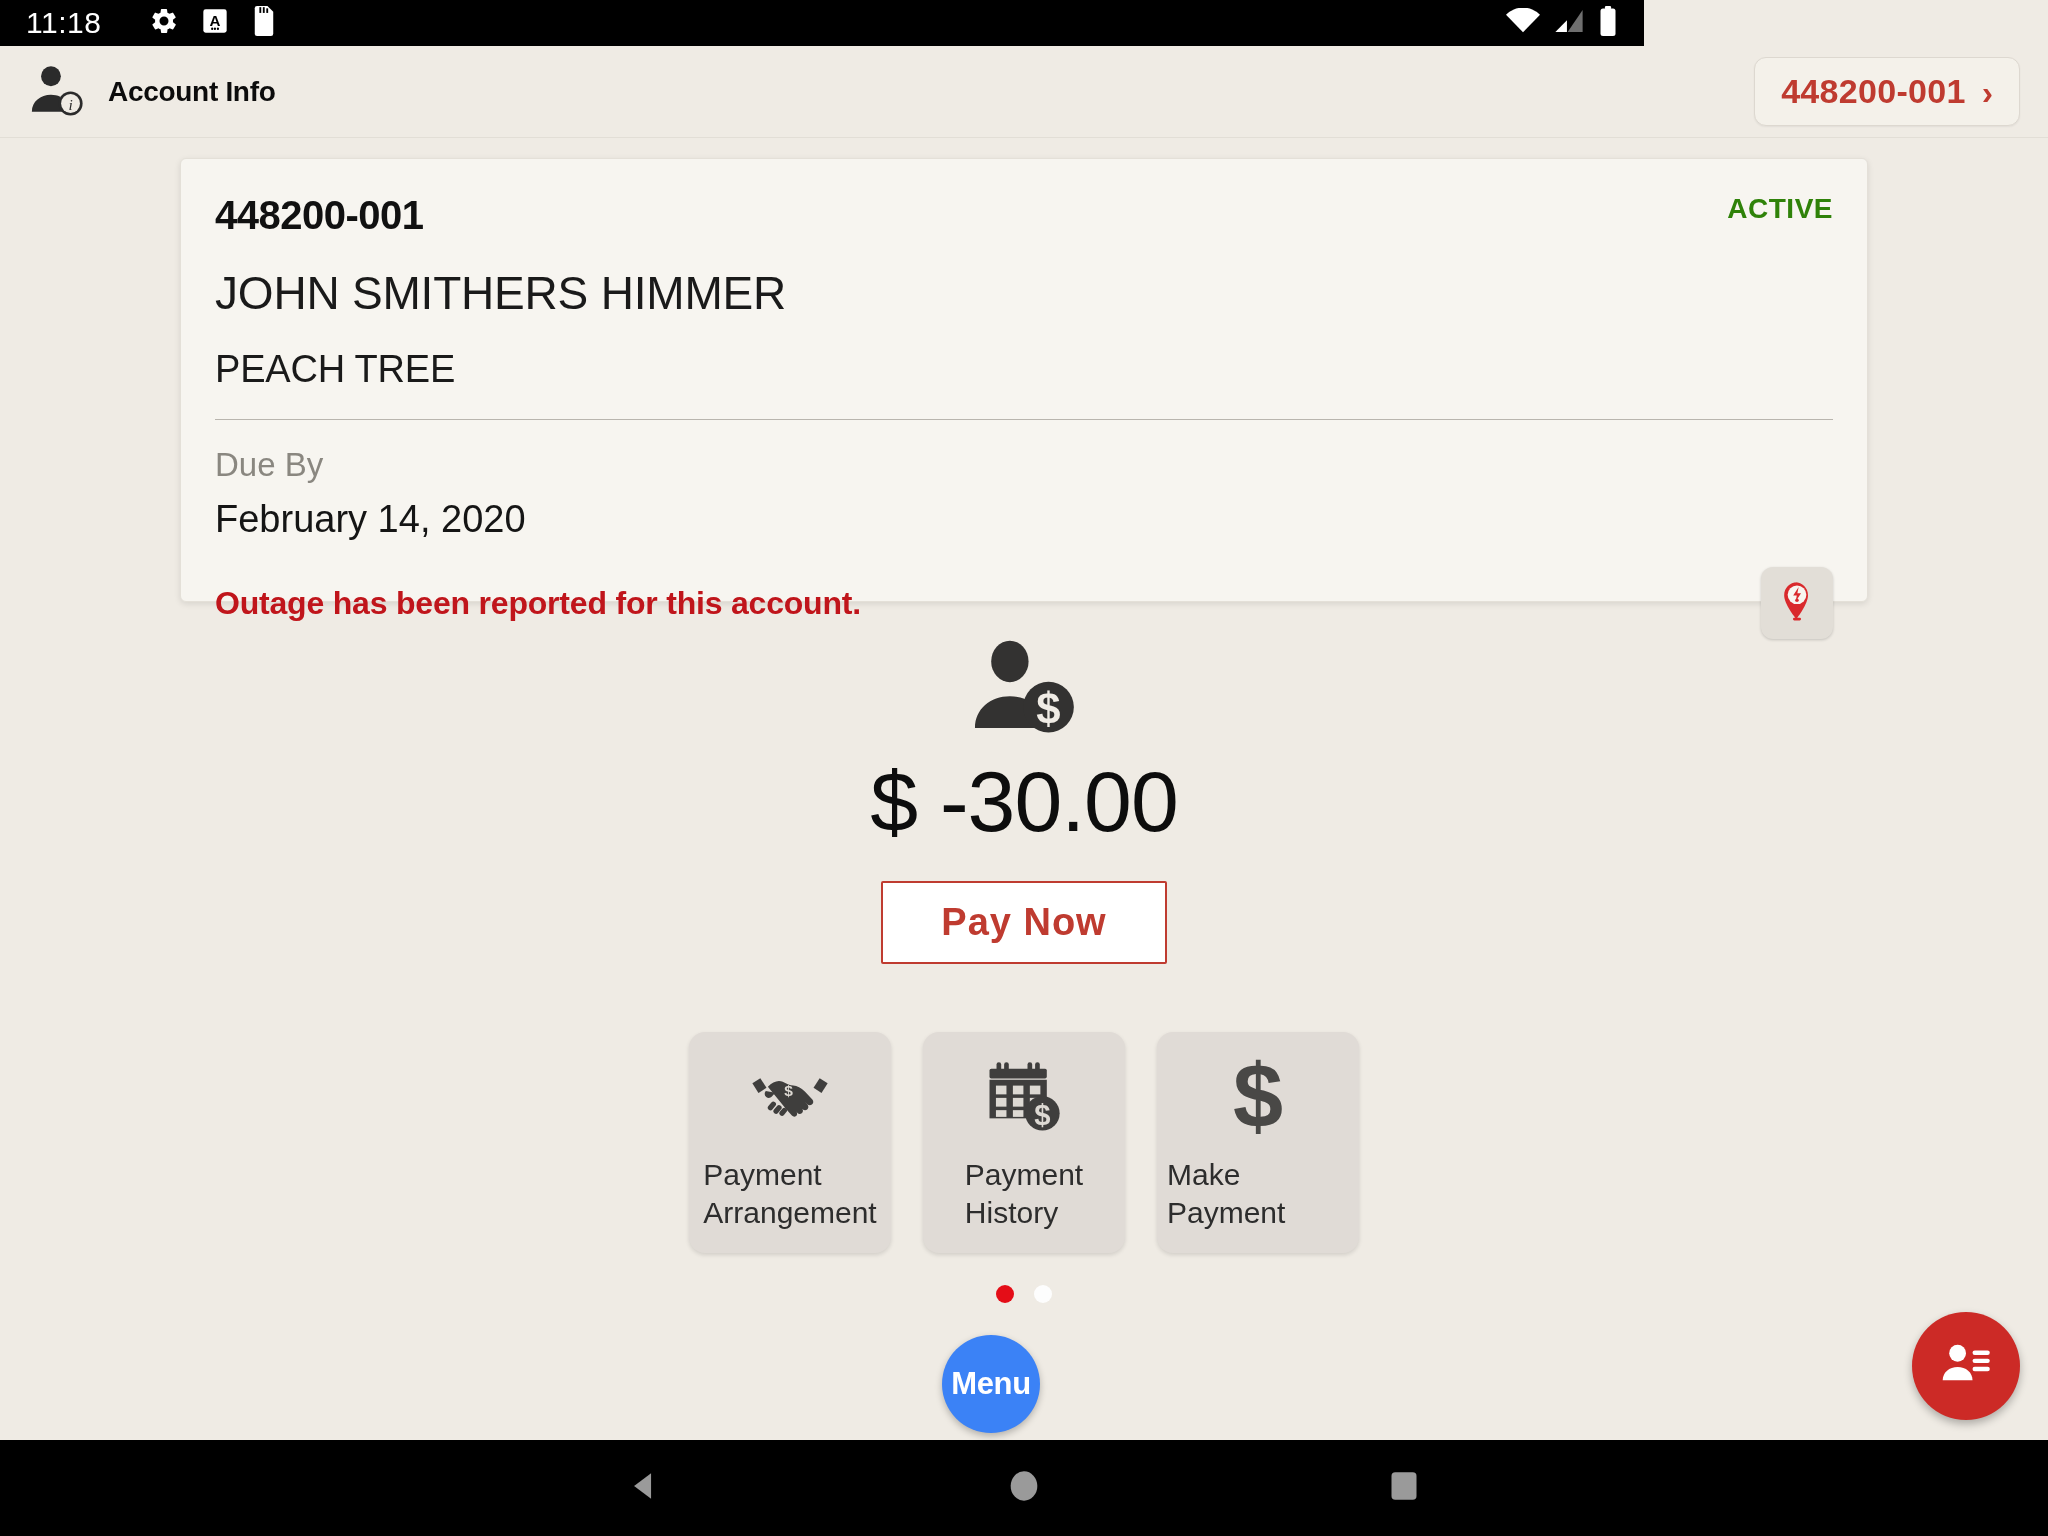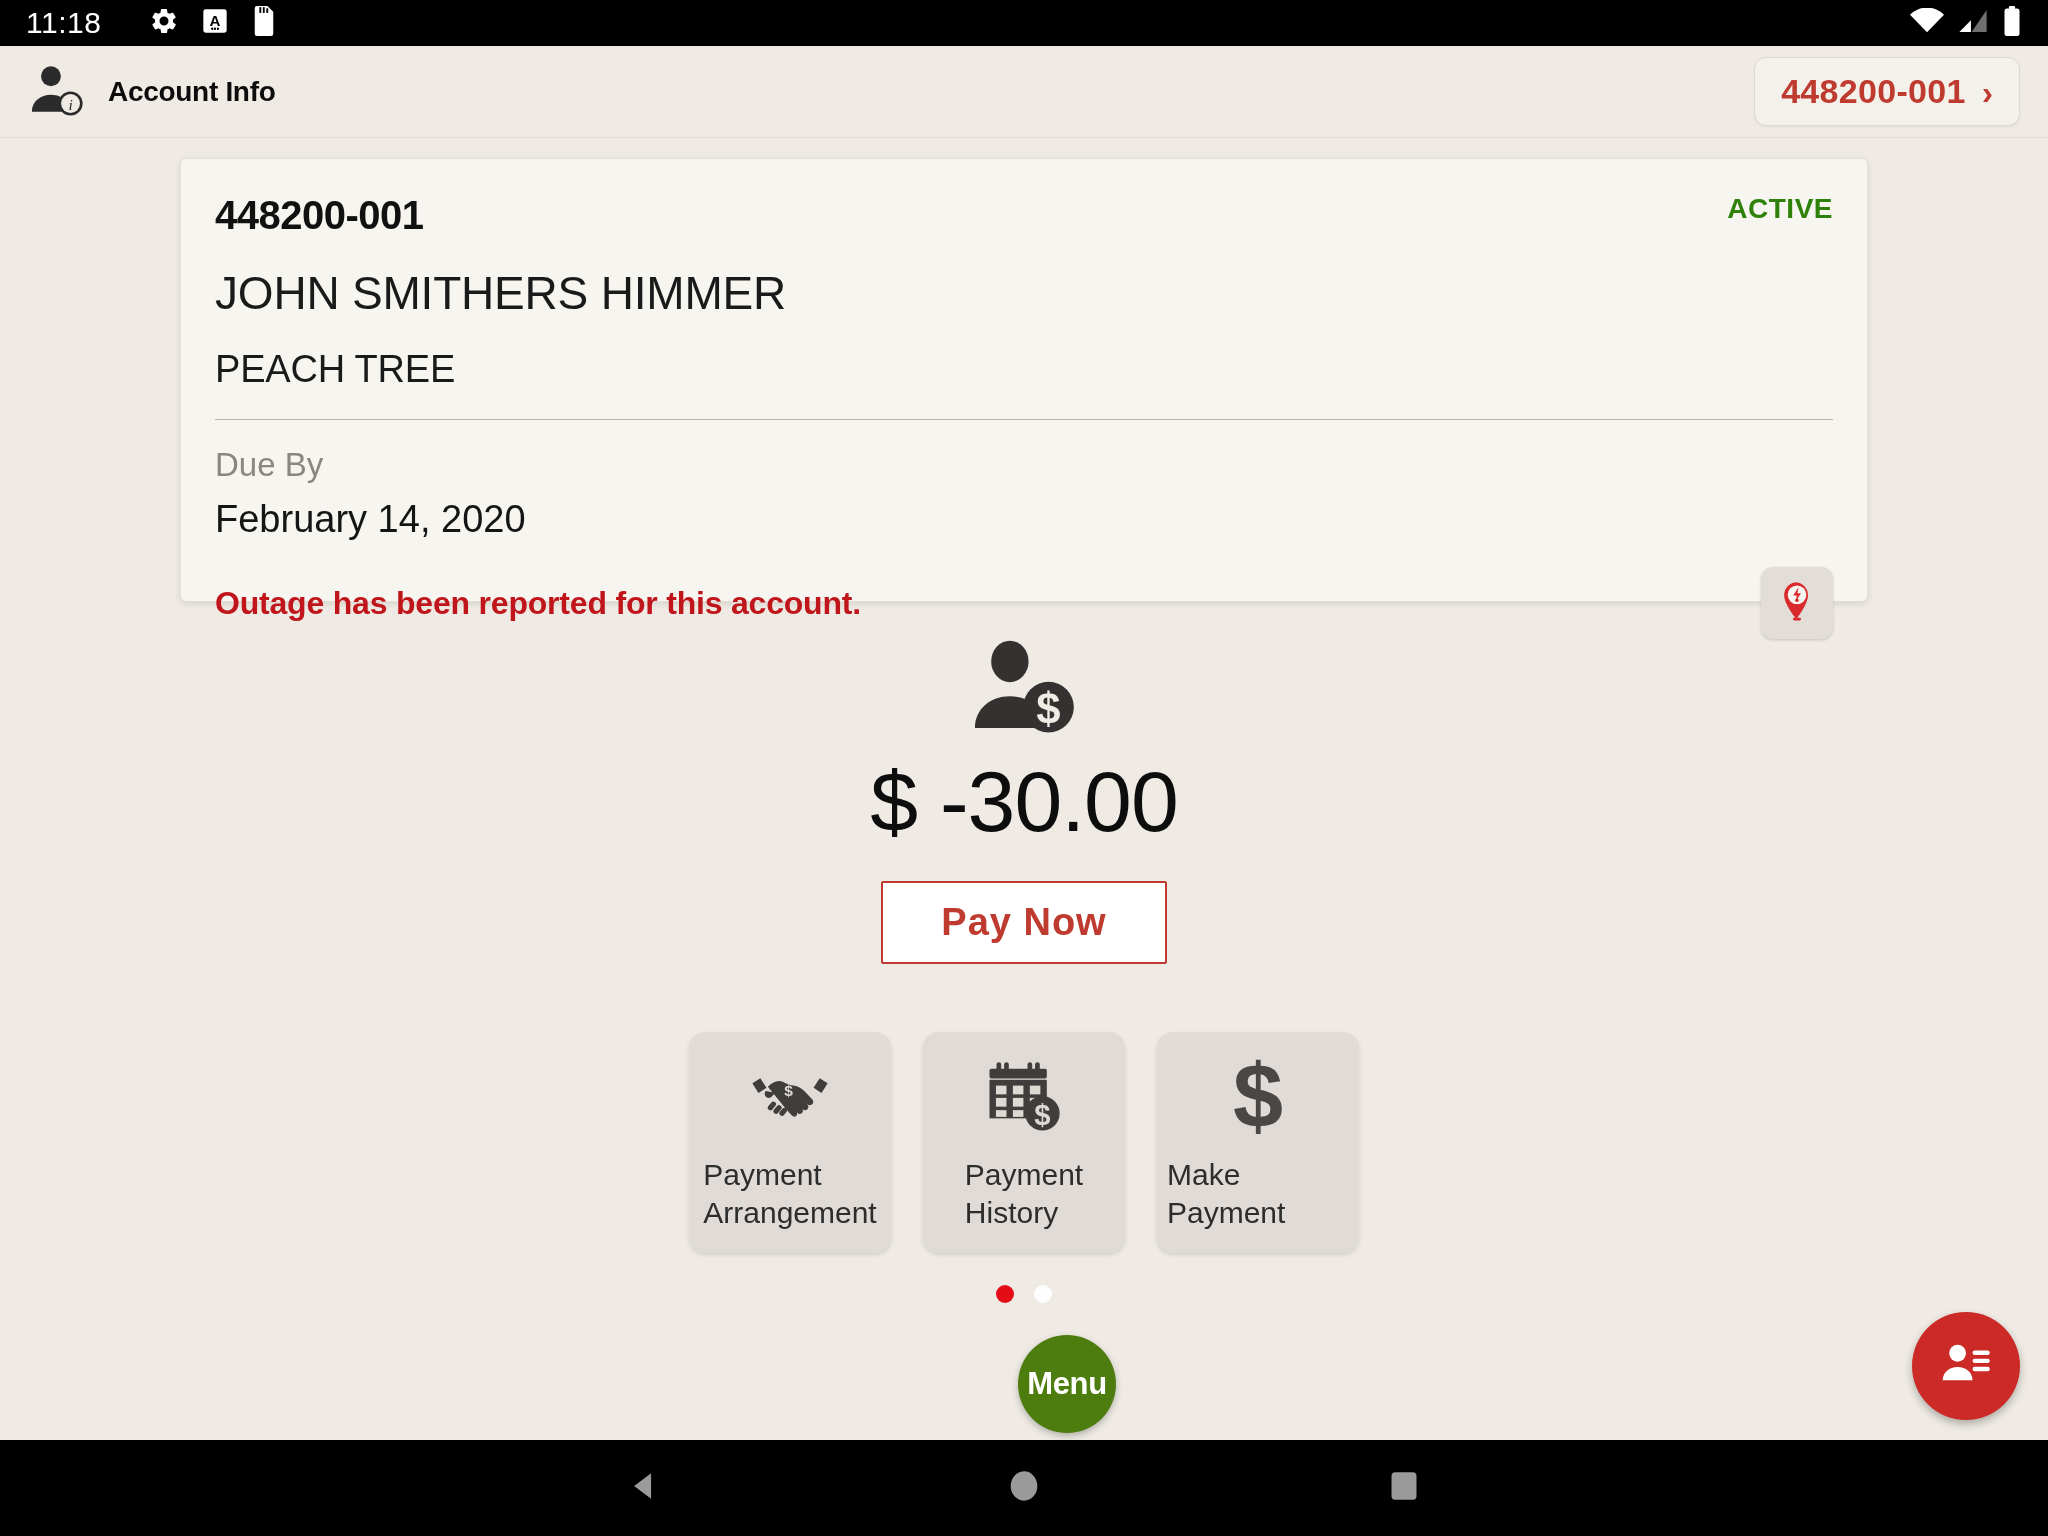--- a/index.html
+++ b/index.html
@@ -6,21 +6,21 @@
   html, body {
     width:2048px; height:1536px;
     background:#ece8e1;
     font-family:"Liberation Sans", sans-serif;
     overflow:hidden;
   }
   #screen { position:relative; width:2048px; height:1536px; background:#efebe4; }
 
   
   .statusbar {
-    position:absolute; top:0; left:0; width:2048px; height:46px;
+    position:absolute; top:0; left:0; width:1644px; height:46px;
     background:#000; display:flex; align-items:center;
     padding:0 26px;
   }
   .sb-time { color:#fff; font-size:30px; letter-spacing:.5px; margin-right:26px; }
   .sb-left { display:flex; align-items:center; gap:22px; }
   .sb-right { margin-left:auto; display:flex; align-items:center; gap:14px; }
 
   
   .appbar {
     position:absolute; top:46px; left:0; width:2048px; height:92px;
@@ -89,22 +89,22 @@
   .tile-label { margin-top:20px; font-size:30px; color:#2d2d2d; line-height:1.25; }
 
   
   .dots { position:absolute; top:1285px; left:0; width:2048px; display:flex; justify-content:center; gap:20px; }
   .dot { width:18px; height:18px; border-radius:50%; }
   .dot-on { background:#e40d17; }
   .dot-off { background:#fdfdfd; }
 
   
   .menu-fab {
-    position:absolute; top:1335px; left:1018px; width:98px; height:98px;
-    border-radius:50%; background:#4d7c0f; display:flex; align-items:center;
+    position:absolute; top:1335px; left:942px; width:98px; height:98px;
+    border-radius:50%; background:#3b82f6; display:flex; align-items:center;
     justify-content:center; box-shadow:0 3px 7px rgba(0,0,0,.25);
   }
   .menu-fab-label { color:#fff; font-size:31px; font-weight:bold; letter-spacing:-.3px; }
 
   .contact-fab {
     position:absolute; top:1312px; left:1912px; width:108px; height:108px;
     border-radius:50%; background:#cc2a26; display:flex; align-items:center;
     justify-content:center; box-shadow:0 4px 9px rgba(0,0,0,.28);
   }
 

